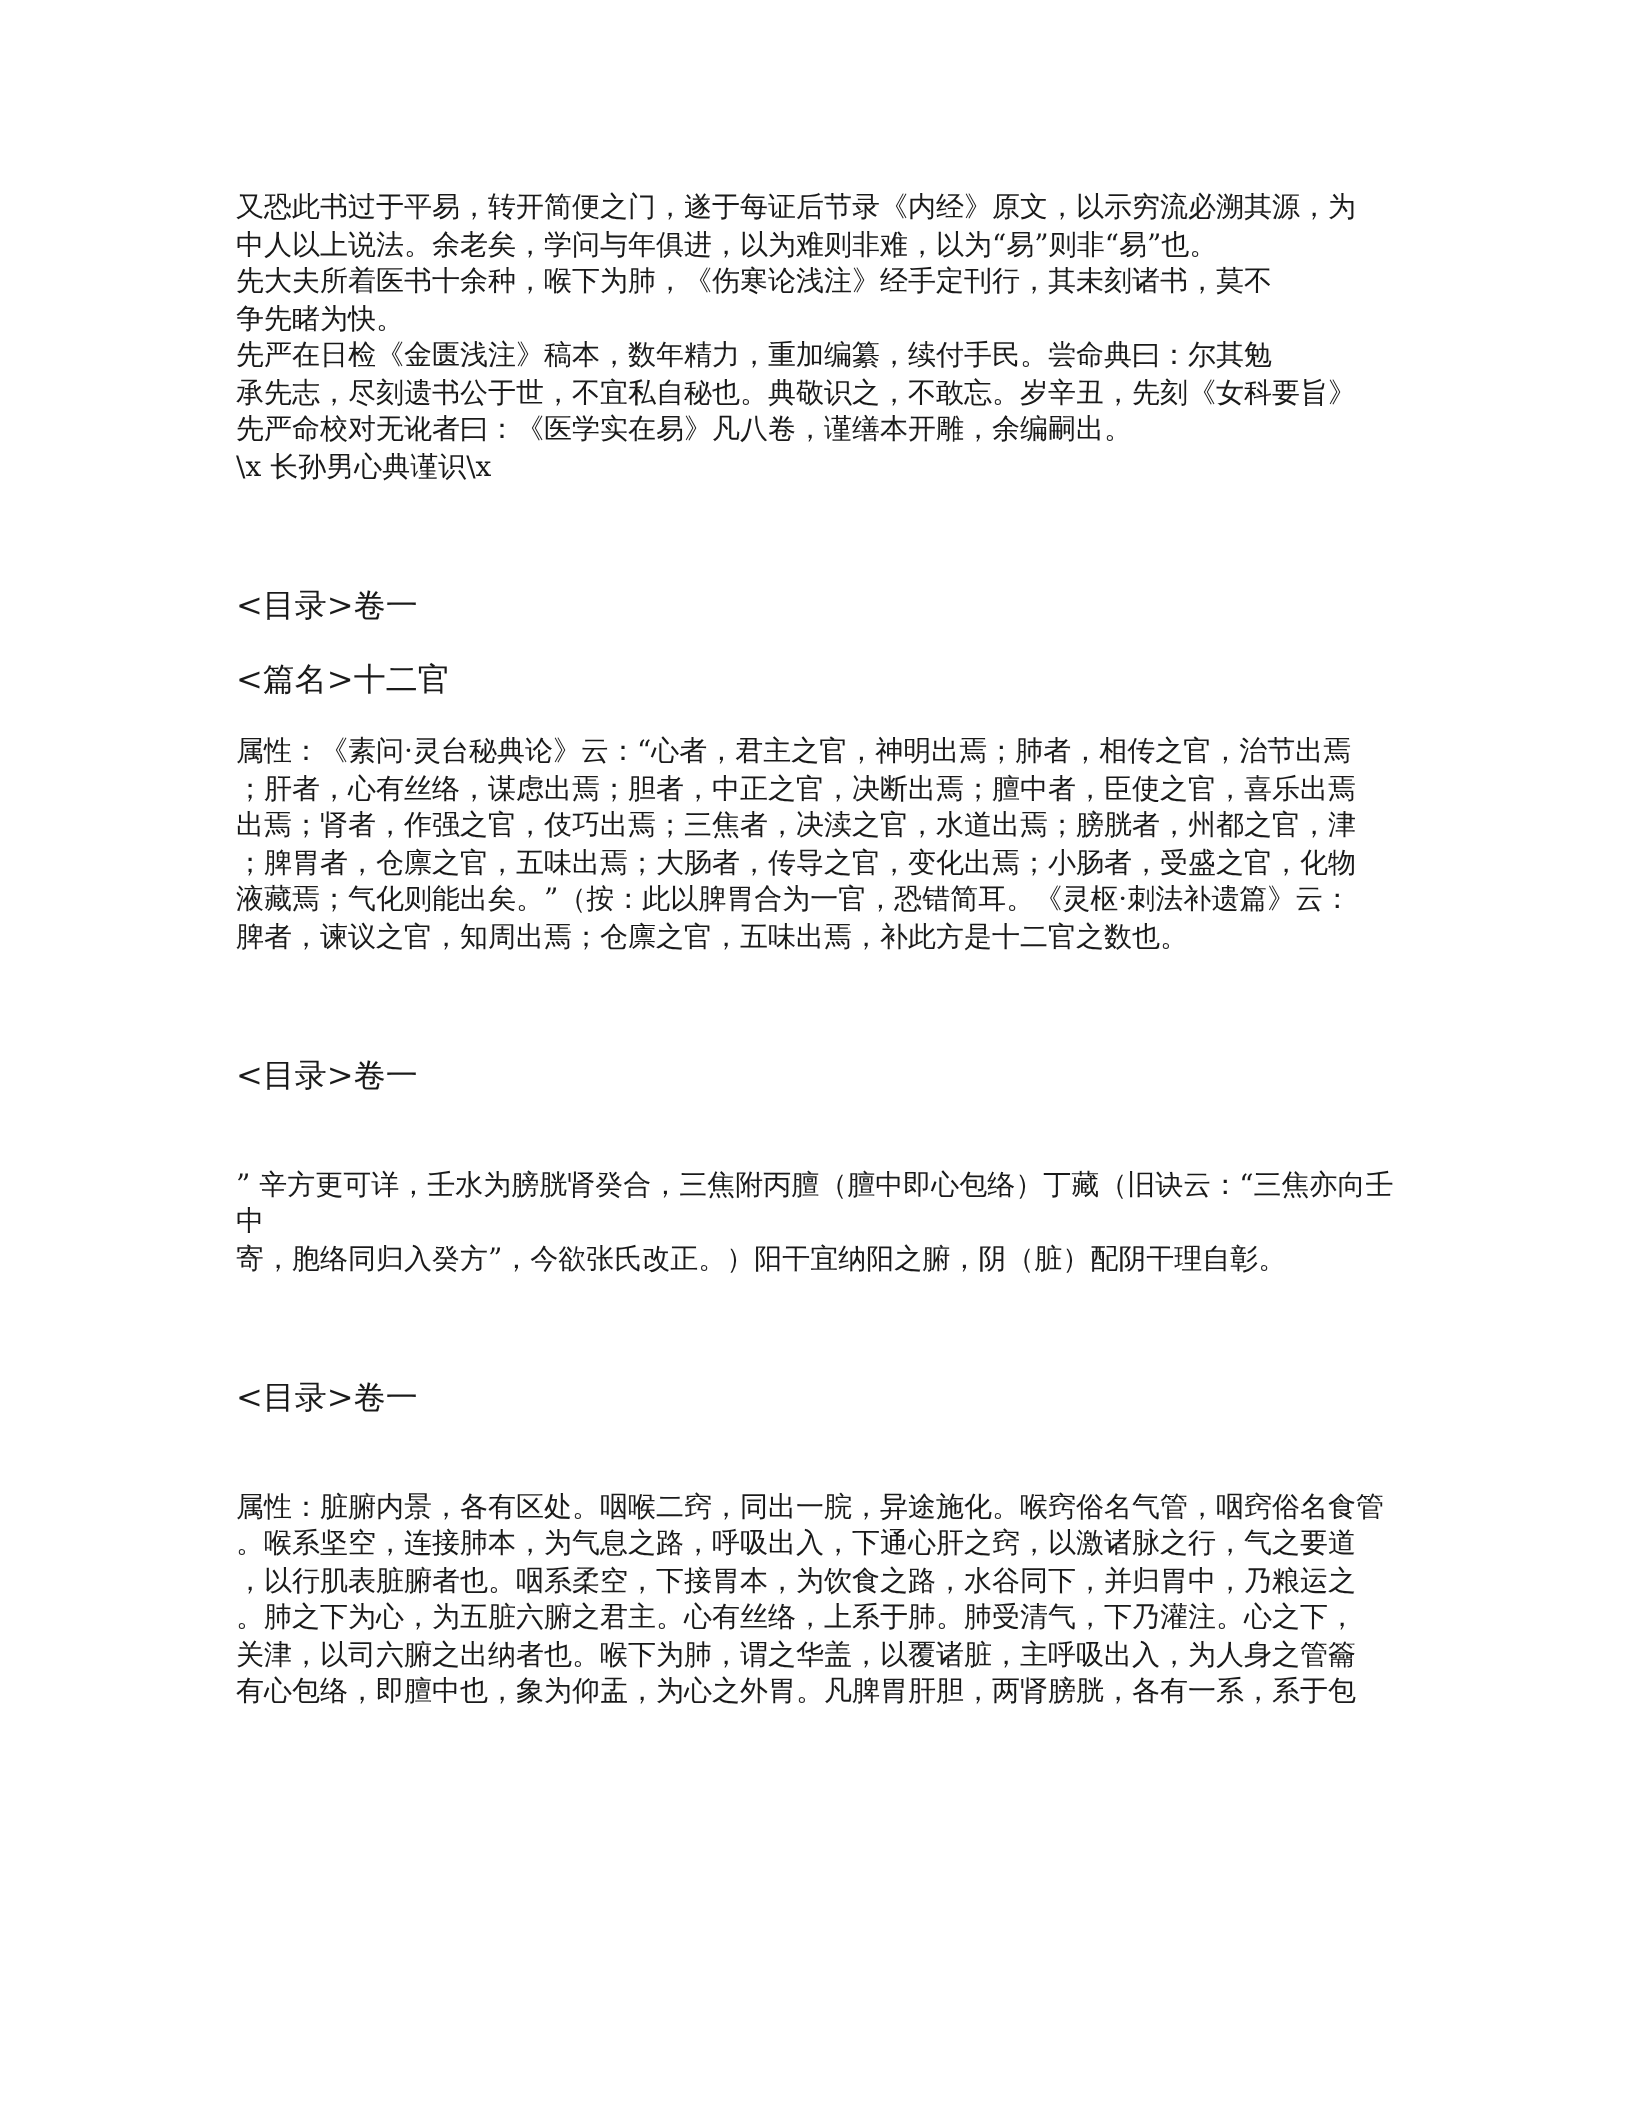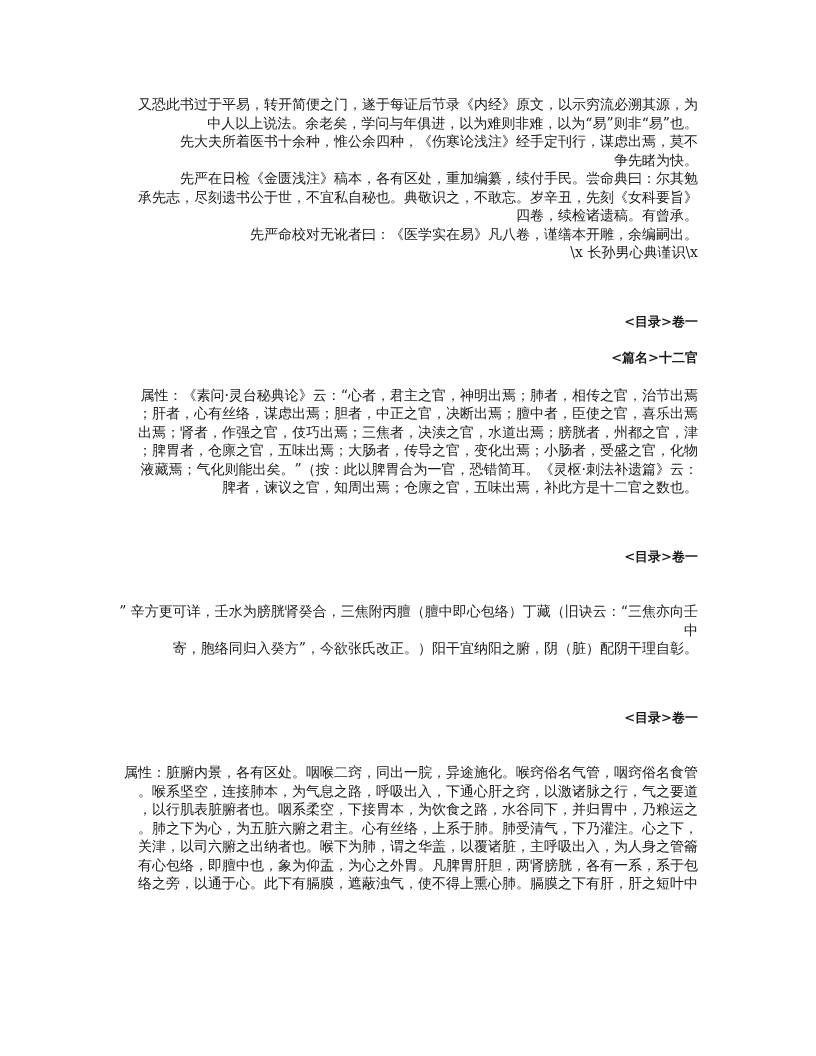--- a/index.html
+++ b/index.html
@@ -1,36 +1,35 @@
 <!DOCTYPE html>
 <html><head>
 <meta charset="utf-8">
 <style>
   html, body { margin: 0; padding: 0; background: #ffffff; }
   body { width: 816px; height: 1056px; position: relative; overflow: hidden;
          font-family: "DejaVu Serif", "Liberation Serif", serif; color: #1a1a1a; }
   .page { position: absolute; left: 118px; top: 95px; width: 580px; }
   .line { font-size: 14px; line-height: 18.5px; height: 18.5px; white-space: nowrap; letter-spacing: 0px; }
-  .block { margin: 0; text-align: right; }
+  .block { margin: 0; }
   .gap-md { height: 18px; }
-  .heading { font-size: 13px; line-height: 18.5px; height: 18.5px; white-space: nowrap; font-weight: bold; }
+  .heading { font-size: 16px; line-height: 18.5px; height: 18.5px; white-space: nowrap; }
 </style>
 </head>
 <body>
 
 <div class="page">
 
   <div class="block">
     <div class="line">又恐此书过于平易，转开简便之门，遂于每证后节录《内经》原文，以示穷流必溯其源，为</div>
     <div class="line">中人以上说法。余老矣，学问与年俱进，以为难则非难，以为“易”则非“易”也。</div>
-    <div class="line">先大夫所着医书十余种，惟公余四种，《伤寒论浅注》经手定刊行，谋虑出焉，莫不</div>
+    <div class="line">先大夫所着医书十余种，喉下为肺，《伤寒论浅注》经手定刊行，其未刻诸书，莫不</div>
     <div class="line">争先睹为快。</div>
-    <div class="line">先严在日检《金匮浅注》稿本，各有区处，重加编纂，续付手民。尝命典曰：尔其勉</div>
+    <div class="line">先严在日检《金匮浅注》稿本，数年精力，重加编纂，续付手民。尝命典曰：尔其勉</div>
     <div class="line">承先志，尽刻遗书公于世，不宜私自秘也。典敬识之，不敢忘。岁辛丑，先刻《女科要旨》</div>
-    <div class="line">四卷，续检诸遗稿。有曾承。</div>
     <div class="line">先严命校对无讹者曰：《医学实在易》凡八卷，谨缮本开雕，余编嗣出。</div>
     <div class="line">\x 长孙男心典谨识\x</div>
   </div>
 
   <div style="height:51px"></div>
 
   <div class="block">
     <div class="heading">&lt;目录&gt;卷一</div>
     <div class="gap-md"></div>
     <div class="heading">&lt;篇名&gt;十二官</div>
@@ -59,16 +58,15 @@
   <div class="block">
     <div class="heading">&lt;目录&gt;卷一</div>
     <div class="gap-md"></div>
     <div class="gap-md"></div>
     <div class="line">属性：脏腑内景，各有区处。咽喉二窍，同出一脘，异途施化。喉窍俗名气管，咽窍俗名食管</div>
     <div class="line">。喉系坚空，连接肺本，为气息之路，呼吸出入，下通心肝之窍，以激诸脉之行，气之要道</div>
     <div class="line">，以行肌表脏腑者也。咽系柔空，下接胃本，为饮食之路，水谷同下，并归胃中，乃粮运之</div>
     <div class="line">。肺之下为心，为五脏六腑之君主。心有丝络，上系于肺。肺受清气，下乃灌注。心之下，</div>
     <div class="line">关津，以司六腑之出纳者也。喉下为肺，谓之华盖，以覆诸脏，主呼吸出入，为人身之管籥</div>
     <div class="line">有心包络，即膻中也，象为仰盂，为心之外胃。凡脾胃肝胆，两肾膀胱，各有一系，系于包</div>
-    <div class="line">络之旁，以通于心。此下有膈膜，遮蔽浊气，使不得上熏心肺。膈膜之下有肝，肝之短叶中</div>
   </div>
 
 </div>
 
 </body></html>

